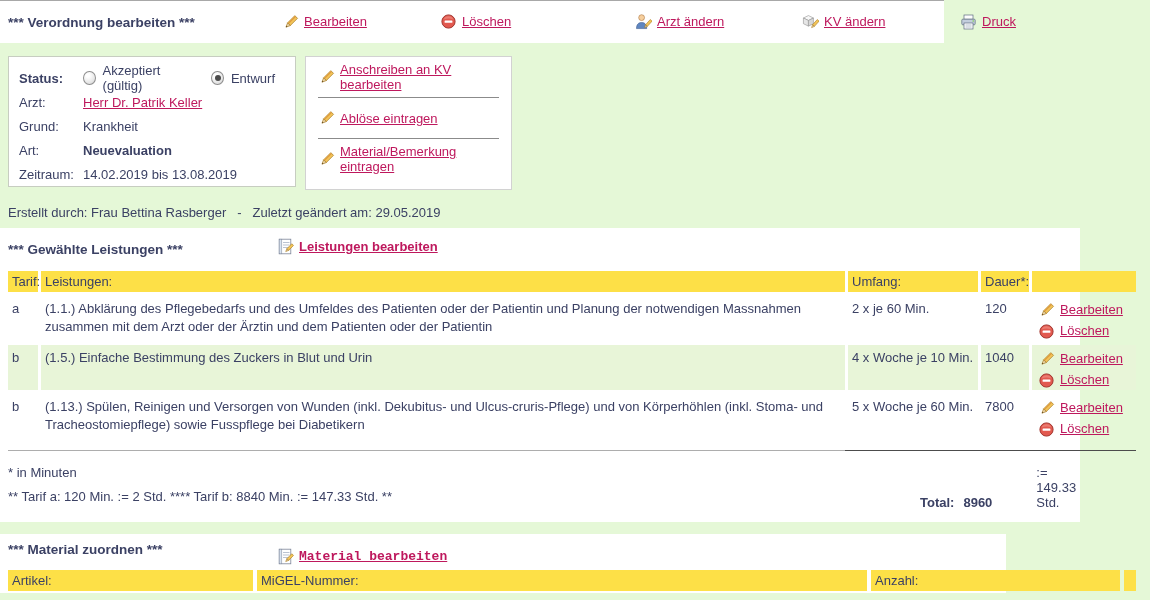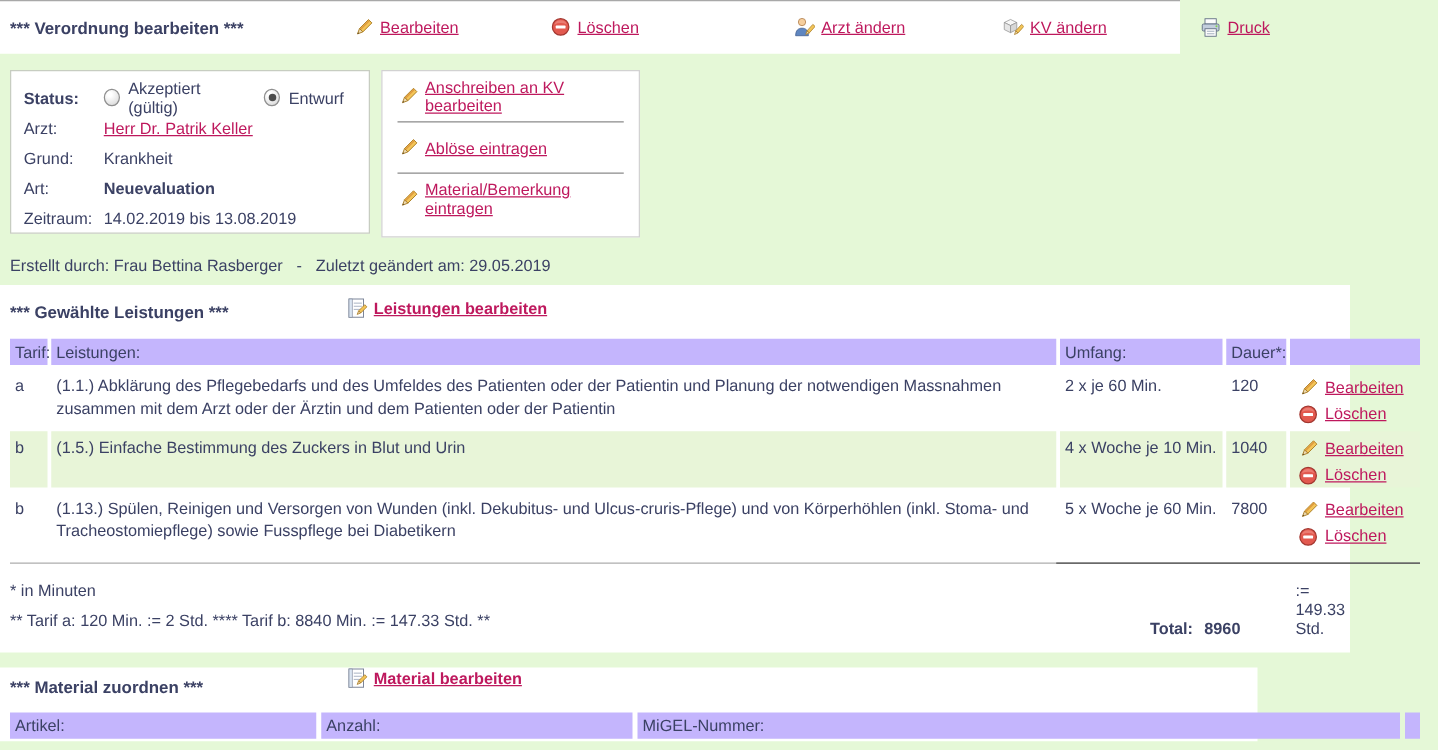--- a/index.html
+++ b/index.html
@@ -37,21 +37,21 @@
   
   #meta-line{position:absolute;left:8px;top:205px;}
   .meta-sep{margin:0 11px;}
 
   
   #services-panel{left:0;top:228px;width:1080px;height:294px;}
   .section-head{position:absolute;left:8px;top:14px;font-weight:bold;font-size:13.5px;}
   .section-edit{position:absolute;left:277px;top:10px;font-weight:bold;}
   .tbl{position:absolute;left:8px;top:43px;width:1128px;}
   .t-head{display:flex;gap:3px;height:21px;}
-  .h-cell{background:#c4b5fd;display:flex;align-items:center;padding-left:4px;box-sizing:border-box;}
+  .h-cell{background:#fde047;display:flex;align-items:center;padding-left:4px;box-sizing:border-box;}
   .t-row{display:flex;gap:3px;margin-top:4px;min-height:44px;}
   .t-row .c{padding:4px 0 0 4px;box-sizing:border-box;line-height:1.38;}
   .t-row.alt .c{background:#e8f5d8;}
   .w-tarif{width:30px;flex:0 0 auto;}
   .w-leist{width:804px;flex:0 0 auto;}
   .w-leist.c{padding-right:14px;}
   .w-umfang{width:130px;flex:0 0 auto;}
   .w-dauer{width:48px;flex:0 0 auto;}
   .w-act{width:104px;flex:0 0 auto;}
   .c.w-act{display:flex;flex-direction:column;gap:1px;padding-left:6px;}
@@ -60,21 +60,21 @@
   .sum-line-dark{position:absolute;left:845px;top:222px;width:291px;border-top:1px solid #4c4c4c;}
   #footnote1{position:absolute;left:8px;top:237px;}
   #footnote2{position:absolute;left:8px;top:261px;}
   #total-row{position:absolute;left:920px;top:237px;display:flex;align-items:flex-end;}
   #total-value{margin-left:9px;}
   #total-hours{margin-left:44px;}
 
   
   #material-panel{left:0;top:534px;width:982px;height:59px;padding-left:24px;}
   #material-panel .section-head{top:8px;}
-  #material-panel .section-edit{top:0;}
+  #material-panel .section-edit{top:14px;font-family:Liberation Mono, monospace;}
   .m-tbl{position:absolute;left:8px;top:36px;display:flex;gap:4px;height:21px;width:1128px;}
   .m0{width:245px;flex:0 0 auto;}
   .m1{width:249px;flex:0 0 auto;}
   .m2{width:610px;flex:0 0 auto;}
   .m3{flex:1 1 auto;}
 </style>
 </head>
 <body>
 
 <div class="panel" id="topbar">
@@ -378,17 +378,17 @@
           <g transform="rotate(45 11 10)">
             <rect x="10" y="5" width="2.4" height="7" fill="#f3c558" stroke="#a97b22" stroke-width="0.6"></rect>
             <path d="M10 12 L11.2 14.8 L12.4 12 Z" fill="#ecd9b0" stroke="#a97b22" stroke-width="0.6"></path>
           </g>
         </svg>
       </span>
     <span class="link-text">Material bearbeiten</span>
   </a>
   <div class="m-tbl" id="material-head">
       <div class="h-cell m0">Artikel:</div>
+      <div class="h-cell m2">MiGEL-Nummer:</div>
       <div class="h-cell m1">Anzahl:</div>
-      <div class="h-cell m2">MiGEL-Nummer:</div>
       <div class="h-cell m3"></div>
     </div>
 </div>
 
 </body></html>

